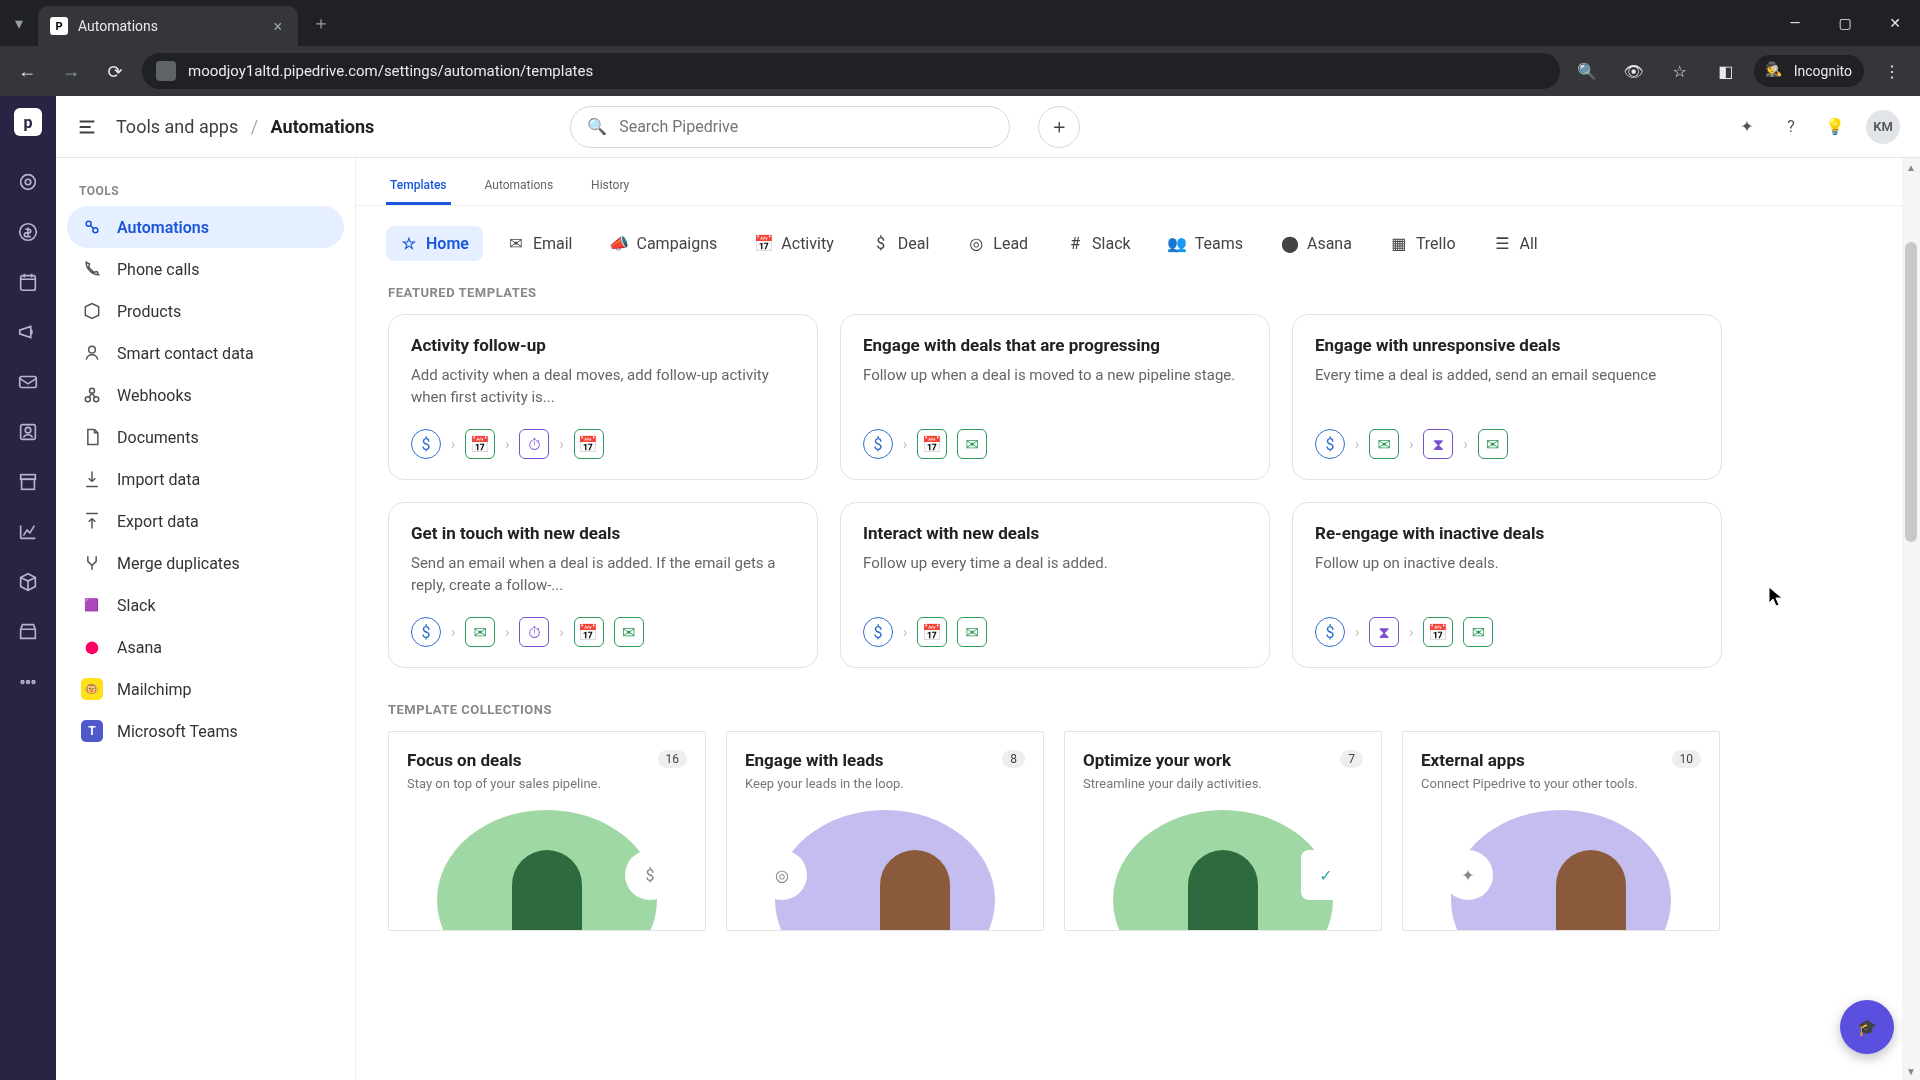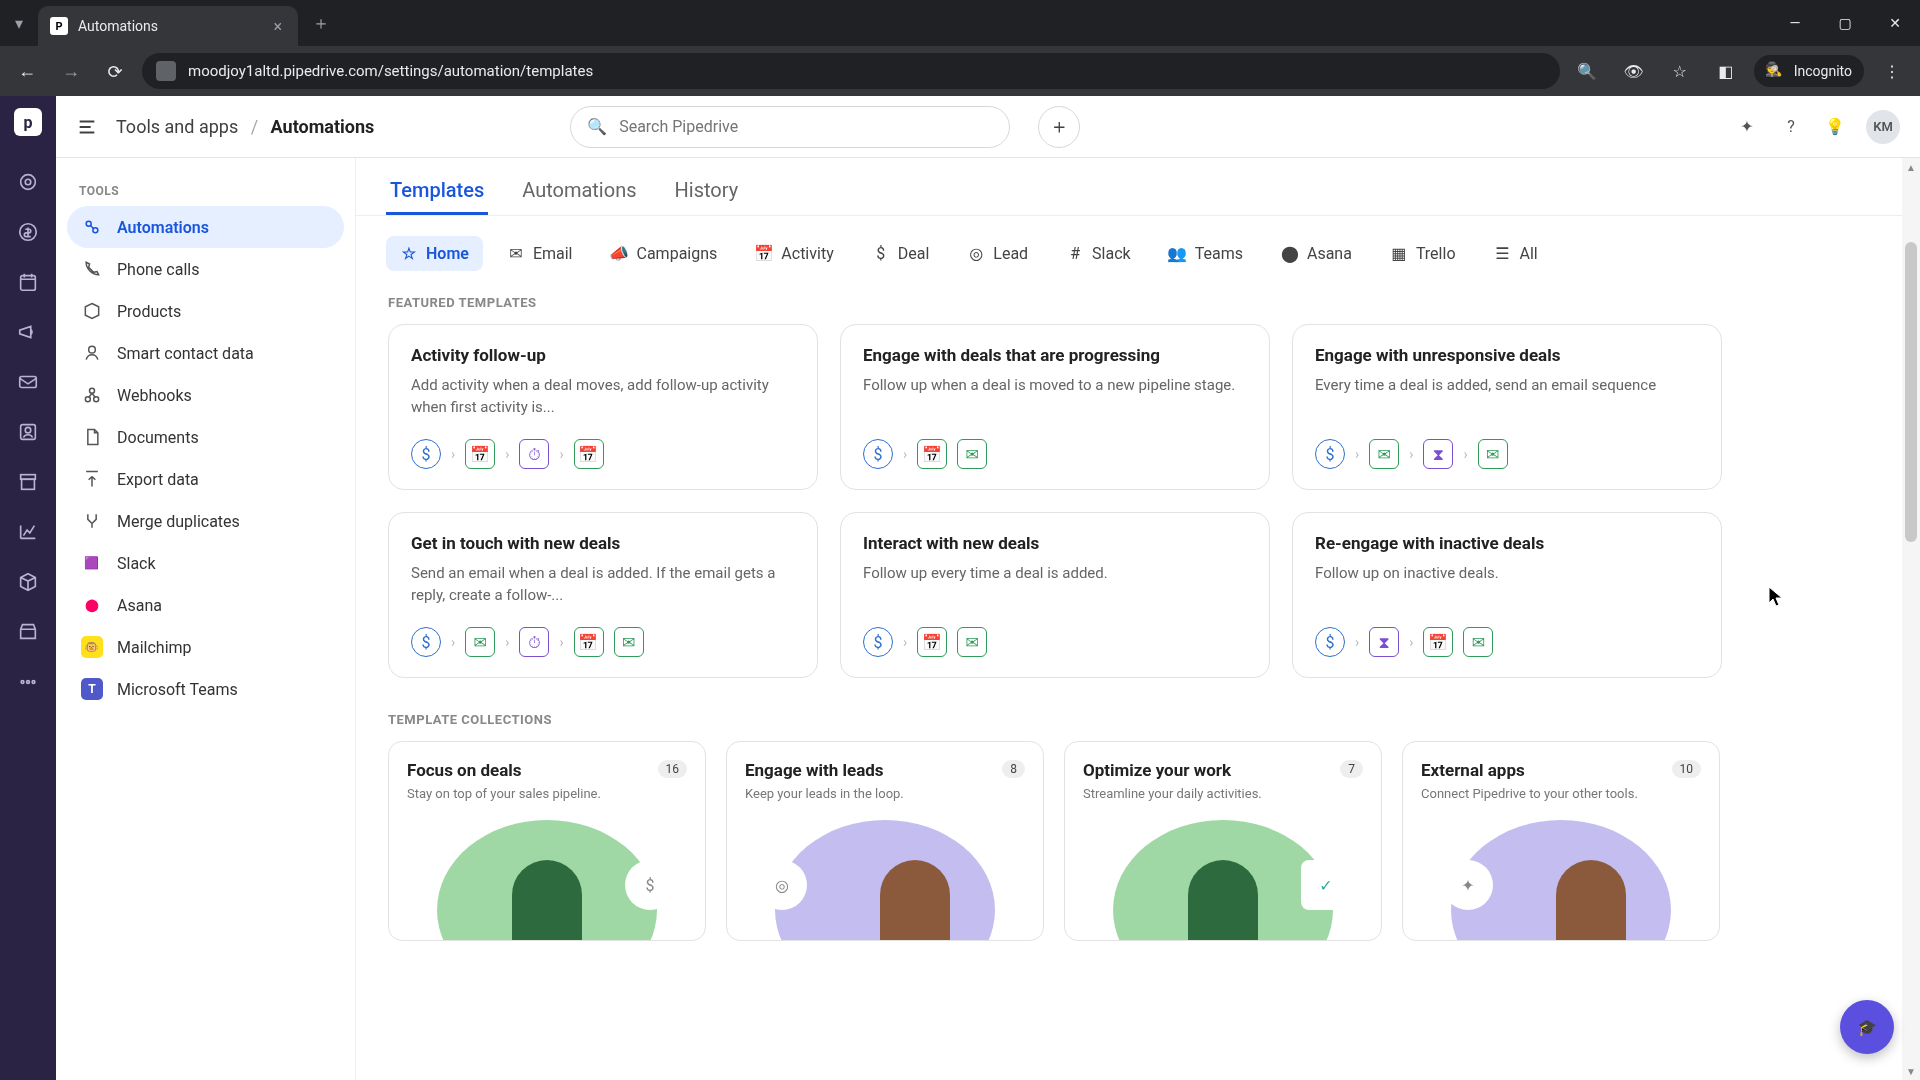--- a/index.html
+++ b/index.html
@@ -51,42 +51,42 @@
 .side-head { font-size:12px; font-weight:700; color:#888; letter-spacing:0.5px; padding:8px 12px; }
 .side-item { display:flex; align-items:center; gap:14px; padding:10px 14px; border-radius:22px; cursor:pointer; color:#333; font-size:16px; }
 .side-item.active { background:#e6efff; color:#1a56db; font-weight:600; }
 .side-item .ic { width:22px; height:22px; display:flex; align-items:center; justify-content:center; }
 .side-item svg { width:20px; height:20px; stroke:#555; fill:none; stroke-width:1.8;}
 .side-item.active svg { stroke:#1a56db; }
 .app-item .appico { width:22px; height:22px; border-radius:5px; display:flex; align-items:center; justify-content:center; font-size:12px; font-weight:700; }
 
 .content { flex:1; overflow-y:auto; padding:0 0 30px 0; }
 .tabs { display:flex; gap:30px; padding:10px 30px 0; border-bottom:1px solid #eee; }
-.tabs .tb { padding:10px 4px; font-size:20px; color:#666; cursor:pointer; border-bottom:3px solid transparent; }
+.tabs .tb { padding:10px 4px; font-size:12px; color:#666; cursor:pointer; border-bottom:3px solid transparent; }
 .tabs .tb.active { color:#1a56db; border-bottom-color:#1a56db; font-weight:500;}
 
 .filter-row { display:flex; gap:10px; padding:20px 30px; flex-wrap:wrap; }
 .filter-chip { display:flex; align-items:center; gap:8px; padding:8px 14px; border-radius:8px; font-size:16px; color:#444; cursor:pointer; }
 .filter-chip.active { background:#e6efff; color:#1a56db; font-weight:600; }
 .filter-chip .fi { width:18px; height:18px; display:flex; align-items:center; justify-content:center;}
 
 .section-head { font-size:13px; font-weight:700; color:#888; letter-spacing:0.5px; padding:4px 32px 14px; }
 .card-grid { display:grid; grid-template-columns:repeat(3, minmax(0,430px)); gap:22px; padding:0 32px 30px; }
 .card { border:1px solid #e2e2e2; border-radius:16px; padding:20px 22px; cursor:pointer; }
 .card .title { font-size:17px; font-weight:700; color:#222; margin-bottom:10px; }
 .card .desc { font-size:15px; color:#666; line-height:1.45; margin-bottom:20px; min-height:44px;}
 .flow { display:flex; align-items:center; gap:10px; }
 .step { width:30px; height:30px; border:1.5px solid; border-radius:50%; display:flex; align-items:center; justify-content:center; }
 .step.blue { border-color:#2f6fd0; color:#2f6fd0; }
 .step.green{ border-color:#2e9b5b; color:#2e9b5b; border-radius:6px;}
 .step.purple{border-color:#7b4fcf; color:#7b4fcf; border-radius:6px;}
 .chev { color:#bbb; font-size:14px; }
 
 .coll-grid { display:grid; grid-template-columns:repeat(4, minmax(0,318px)); gap:20px; padding:0 32px; }
-.coll-card { border:1px solid #e2e2e2; border-radius:14px; padding:18px 18px 0; height:200px; overflow:hidden; cursor:pointer; position:relative;}
+.coll-card { border:1px solid #e2e2e2; border-radius:2px; padding:18px 18px 0; height:200px; overflow:hidden; cursor:pointer; position:relative;}
 .coll-card .hdr { display:flex; justify-content:space-between; align-items:start; }
 .coll-card .ttl { font-size:17px; font-weight:700; color:#222; }
 .coll-card .badge { background:#eee; border-radius:10px; padding:2px 8px; font-size:12px; color:#444; }
 .coll-card .sub { font-size:13px; color:#777; margin-top:6px; }
 .illus { position:absolute; bottom:0; left:0; right:0; height:100px; display:flex; align-items:flex-end; justify-content:center; }
 .illus .bg-arc { position:absolute; bottom:-60px; width:220px; height:180px; border-radius:50%; }
 .illus .person { width:70px; height:80px; border-radius:35px 35px 0 0; position:relative; z-index:2; }
 
 .cursor-arrow { position:absolute; width:16px; height:22px; z-index:9999; }
 .help-fab { position:absolute; right:26px; bottom:26px; width:54px; height:54px; border-radius:50%; background:#5b4fe0; display:flex; align-items:center; justify-content:center; color:#fff; box-shadow:0 4px 12px rgba(0,0,0,0.25); cursor:pointer;}
@@ -280,20 +280,28 @@
             <div class="ic">
               <svg viewBox="0 0 24 24">
                 <path d="M7 3h8l4 4v14H7zM15 3v4h4"></path>
               </svg>
             </div>
             <span>Documents</span>
           </div>
         <div class="side-item">
             <div class="ic">
               <svg viewBox="0 0 24 24">
+                <path d="M12 3v12m0 0l-4-4m4 4l4-4M5 21h14"></path>
+              </svg>
+            </div>
+            <span>Import data</span>
+          </div>
+        <div class="side-item">
+            <div class="ic">
+              <svg viewBox="0 0 24 24">
                 <path d="M12 21V9m0 0l-4 4m4-4l4 4M5 3h14"></path>
               </svg>
             </div>
             <span>Export data</span>
           </div>
         <div class="side-item">
             <div class="ic">
               <svg viewBox="0 0 24 24">
                 <path d="M7 4v6l5 5 5-5V4M12 15v5"></path>
               </svg>

